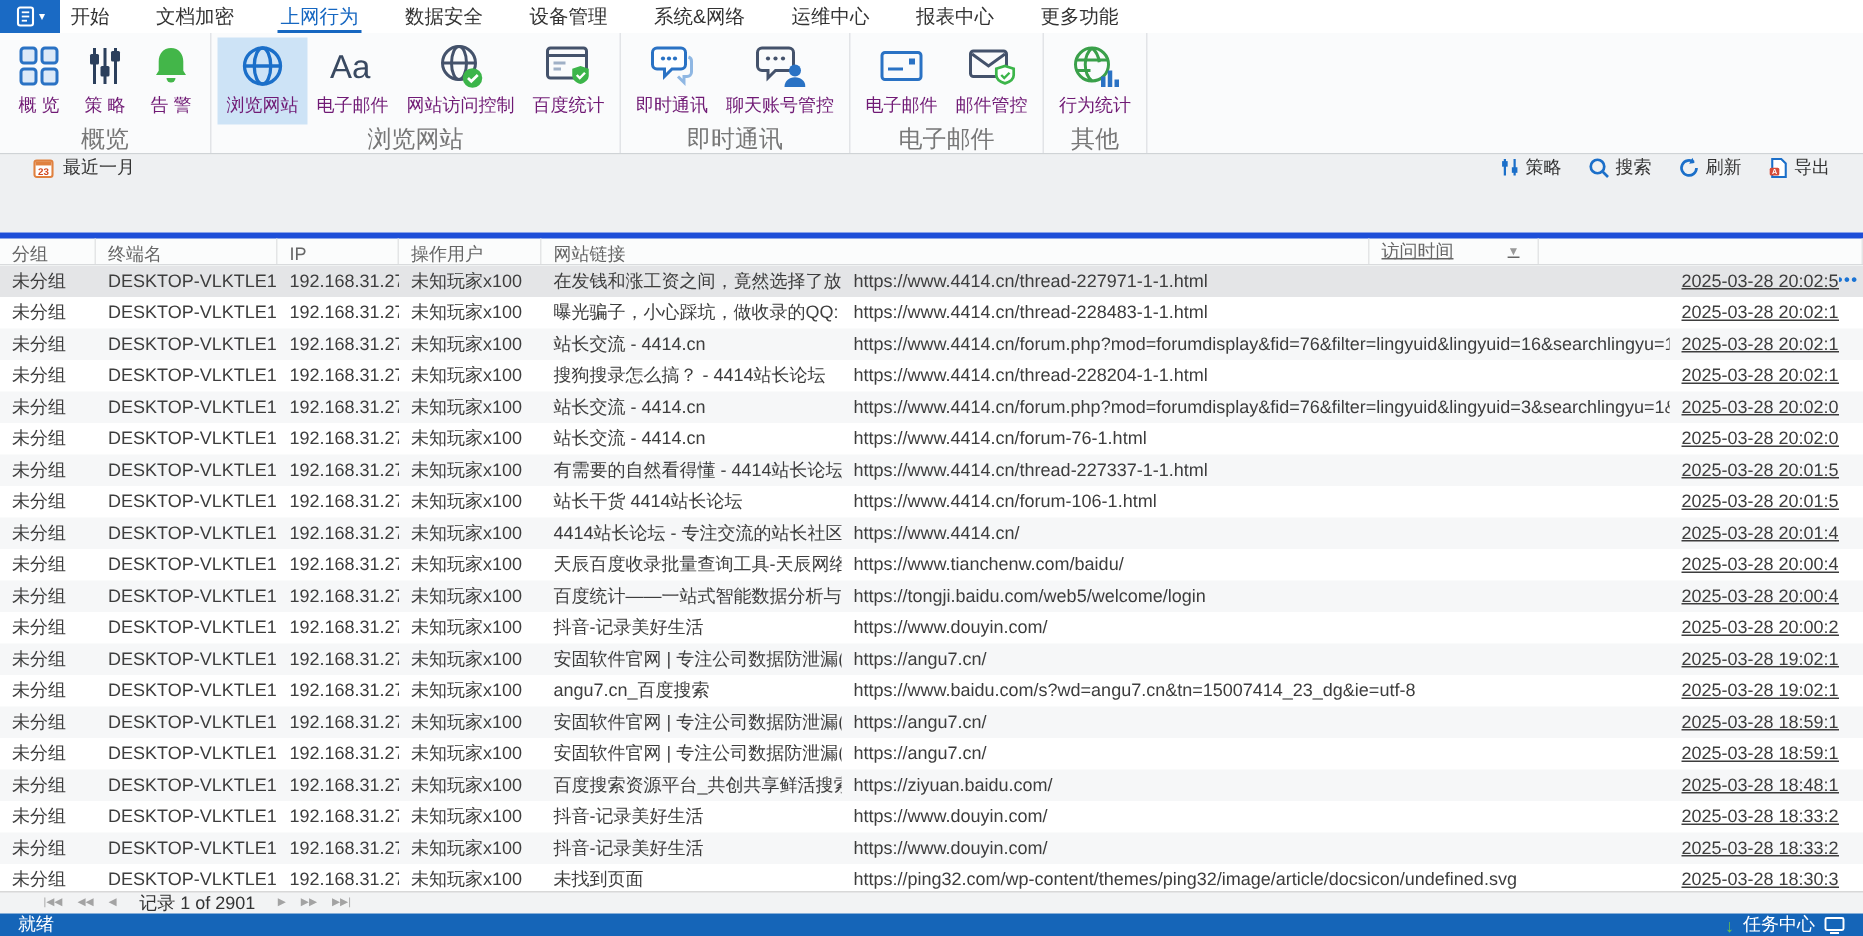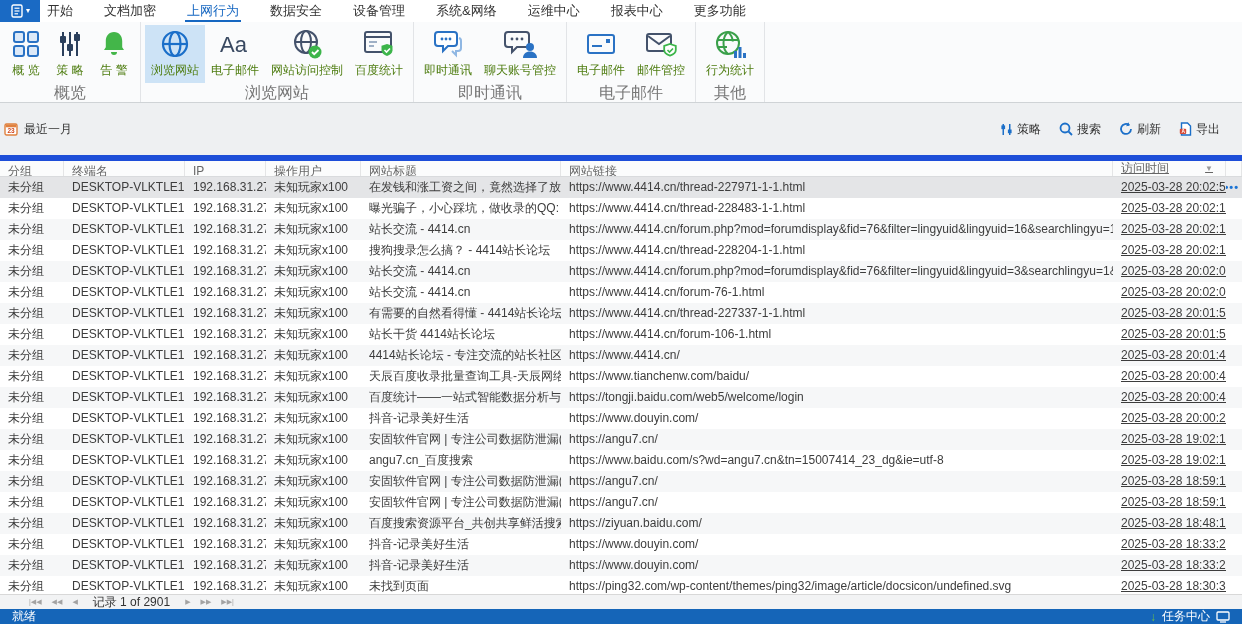--- a/index.html
+++ b/index.html
@@ -16,31 +16,31 @@
   .tab.active { color:#1667c1; }
   .tab.active::after { content:''; position:absolute; left:0; right:0; bottom:0; height:2px; background:#1667c1; }
 
   
   .ribbon { height:81px; background:#fafbfc; border-bottom:1px solid #cfd3d6; display:flex; flex:none; }
   .rgroup { display:flex; flex-direction:column; border-right:1px solid #e2e4e7; padding:0 4px; }
   .rbtns { flex:1; display:flex; align-items:flex-start; padding-top:3px; }
   .rbtn { min-width:44px; height:58px; padding:3px 6px 0; display:flex; flex-direction:column; align-items:center; justify-content:flex-start; gap:2px; cursor:pointer; }
   .rbtn.selected { background:#cde3f6; }
   .rbtn .icn { height:32px; display:flex; align-items:center; }
-  .rbtn .lbl { font-size:12px; color:#4d7c0f; white-space:nowrap; }
+  .rbtn .lbl { font-size:12px; color:#701a75; white-space:nowrap; }
   .rcaption { height:19px; text-align:center; font-size:16px; color:#777; }
 
   
-  .filterband { height:52px; background:#eef0f2; display:flex; align-items:center; padding:0 22px 0 4px; flex:none;gap:32px; }
+  .filterband { height:52px; background:#eef0f2; display:flex; align-items:flex-start; padding:0 22px 0 22px; flex:none;gap:32px; }
   .datefilter { display:flex; align-items:center; gap:6px; font-size:12px; color:#333; cursor:pointer; }
   .fb-actions { margin-left:auto; display:flex; gap:18px; }
   .fb-btn { display:flex; align-items:center; gap:4px; font-size:12px; color:#333; cursor:pointer; }
 
   
-  .thead { height:22px; background:#fbfcfc; border-top:6px solid #1d4ed8; border-bottom:1px solid #d9dbdd; display:flex; font-size:12px; color:#666; flex:none; }
+  .thead { height:22px; background:#fbfcfc; border-top:4px solid #1d4ed8; border-bottom:1px solid #d9dbdd; display:flex; font-size:12px; color:#666; flex:none; }
   .th { padding-left:8px; line-height:21px; border-right:1px solid #e4e5e6; white-space:nowrap; overflow:hidden; cursor:pointer; }
   .c0{width:64px;} .c1{width:121px;} .c2{width:81px;} .c3{width:95px;} .c4{width:200px;} .c5{width:552px;} .c6{width:113px;text-decoration:underline;} .c7{flex:1;}
   .th.c6 { display:flex; align-items:center; justify-content:space-between; padding-right:12px; }
   .sortarrow { font-size:8px; color:#999; }
   .tbody { flex:1; overflow:hidden; background:#fff; }
   .tr { height:21px; display:flex; font-size:12px; color:#3d3d3d; cursor:default; }
   .tr:nth-child(odd) { background:#f6f7f8; }
   .tr.selected { background:#e4e5e7; }
   .td { padding-left:8px; line-height:21px; white-space:nowrap; overflow:hidden; }
   .td.c7 { padding-left:0; display:flex; align-items:center; justify-content:flex-end; padding-right:3px; }
@@ -345,21 +345,20 @@
         <span>导出</span>
       </div>
     </div>
   </div>
 
   <div class="thead">
     <div class="th c0">分组</div>
     <div class="th c1">终端名</div>
     <div class="th c2">IP</div>
     <div class="th c3">操作用户</div>
-    <div class="th c4">网站标题</div>
     <div class="th c5">网站链接</div>
     <div class="th c6">
       <span>访问时间</span>
       <span class="sortarrow">▼</span>
     </div>
     <div class="th c7"></div>
   </div>
 
   <div class="tbody">
 

